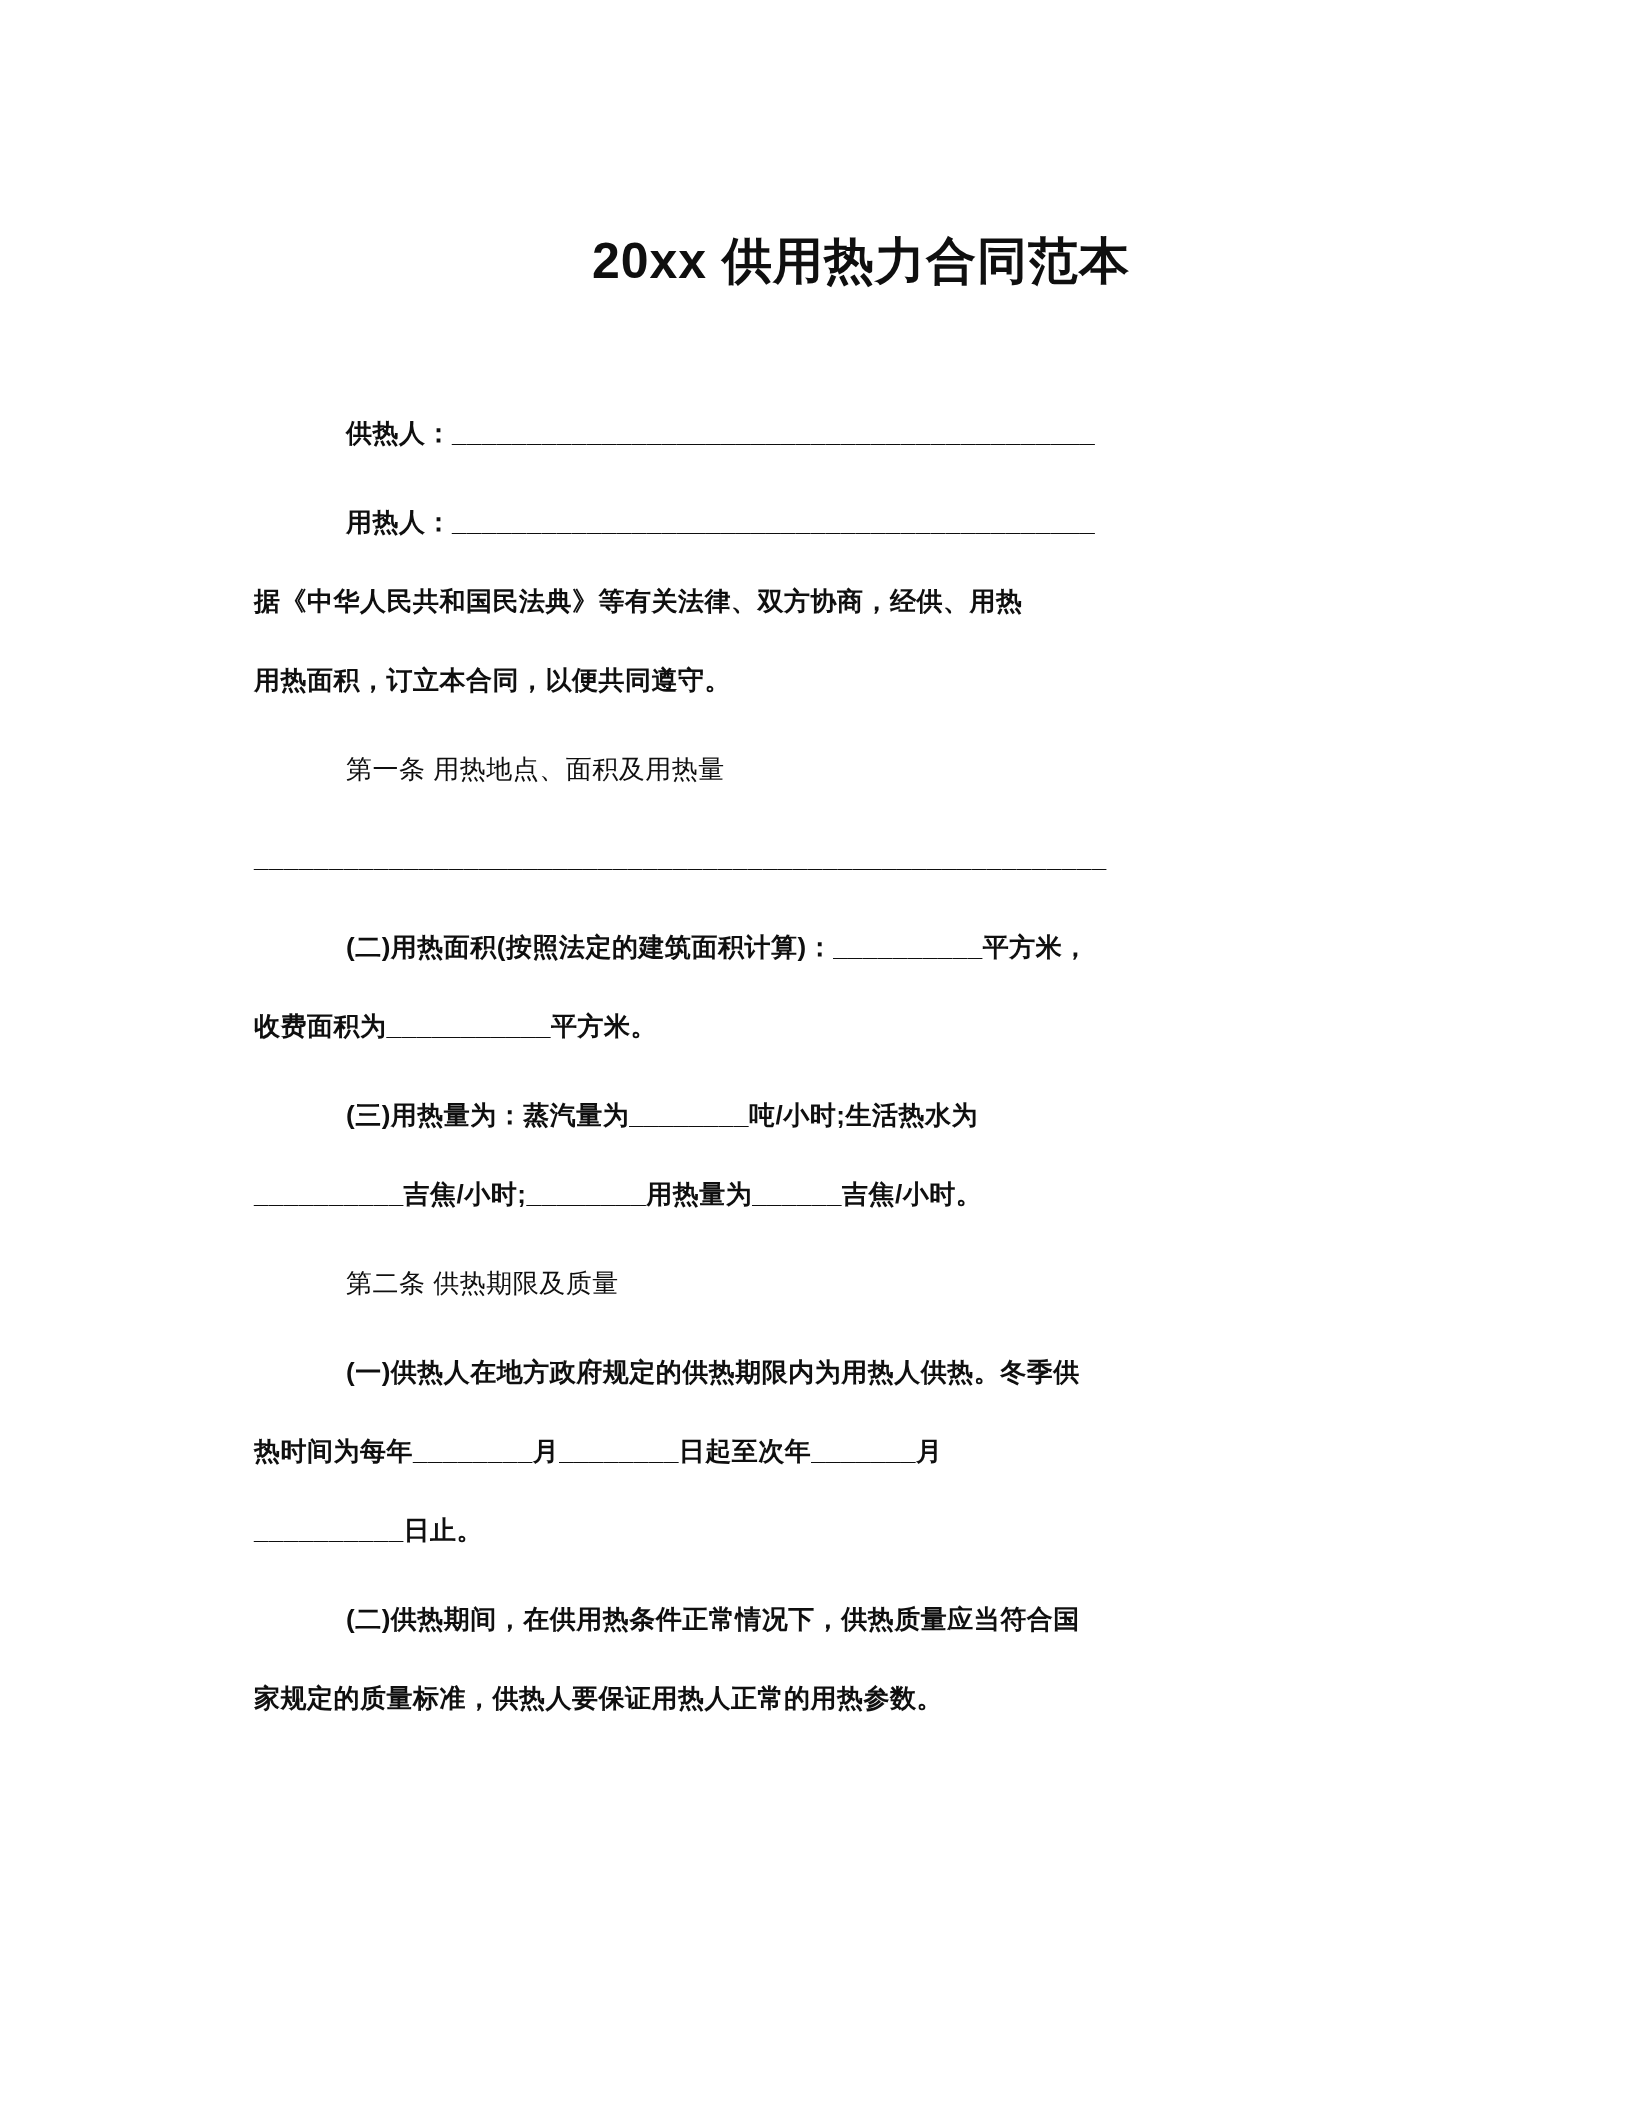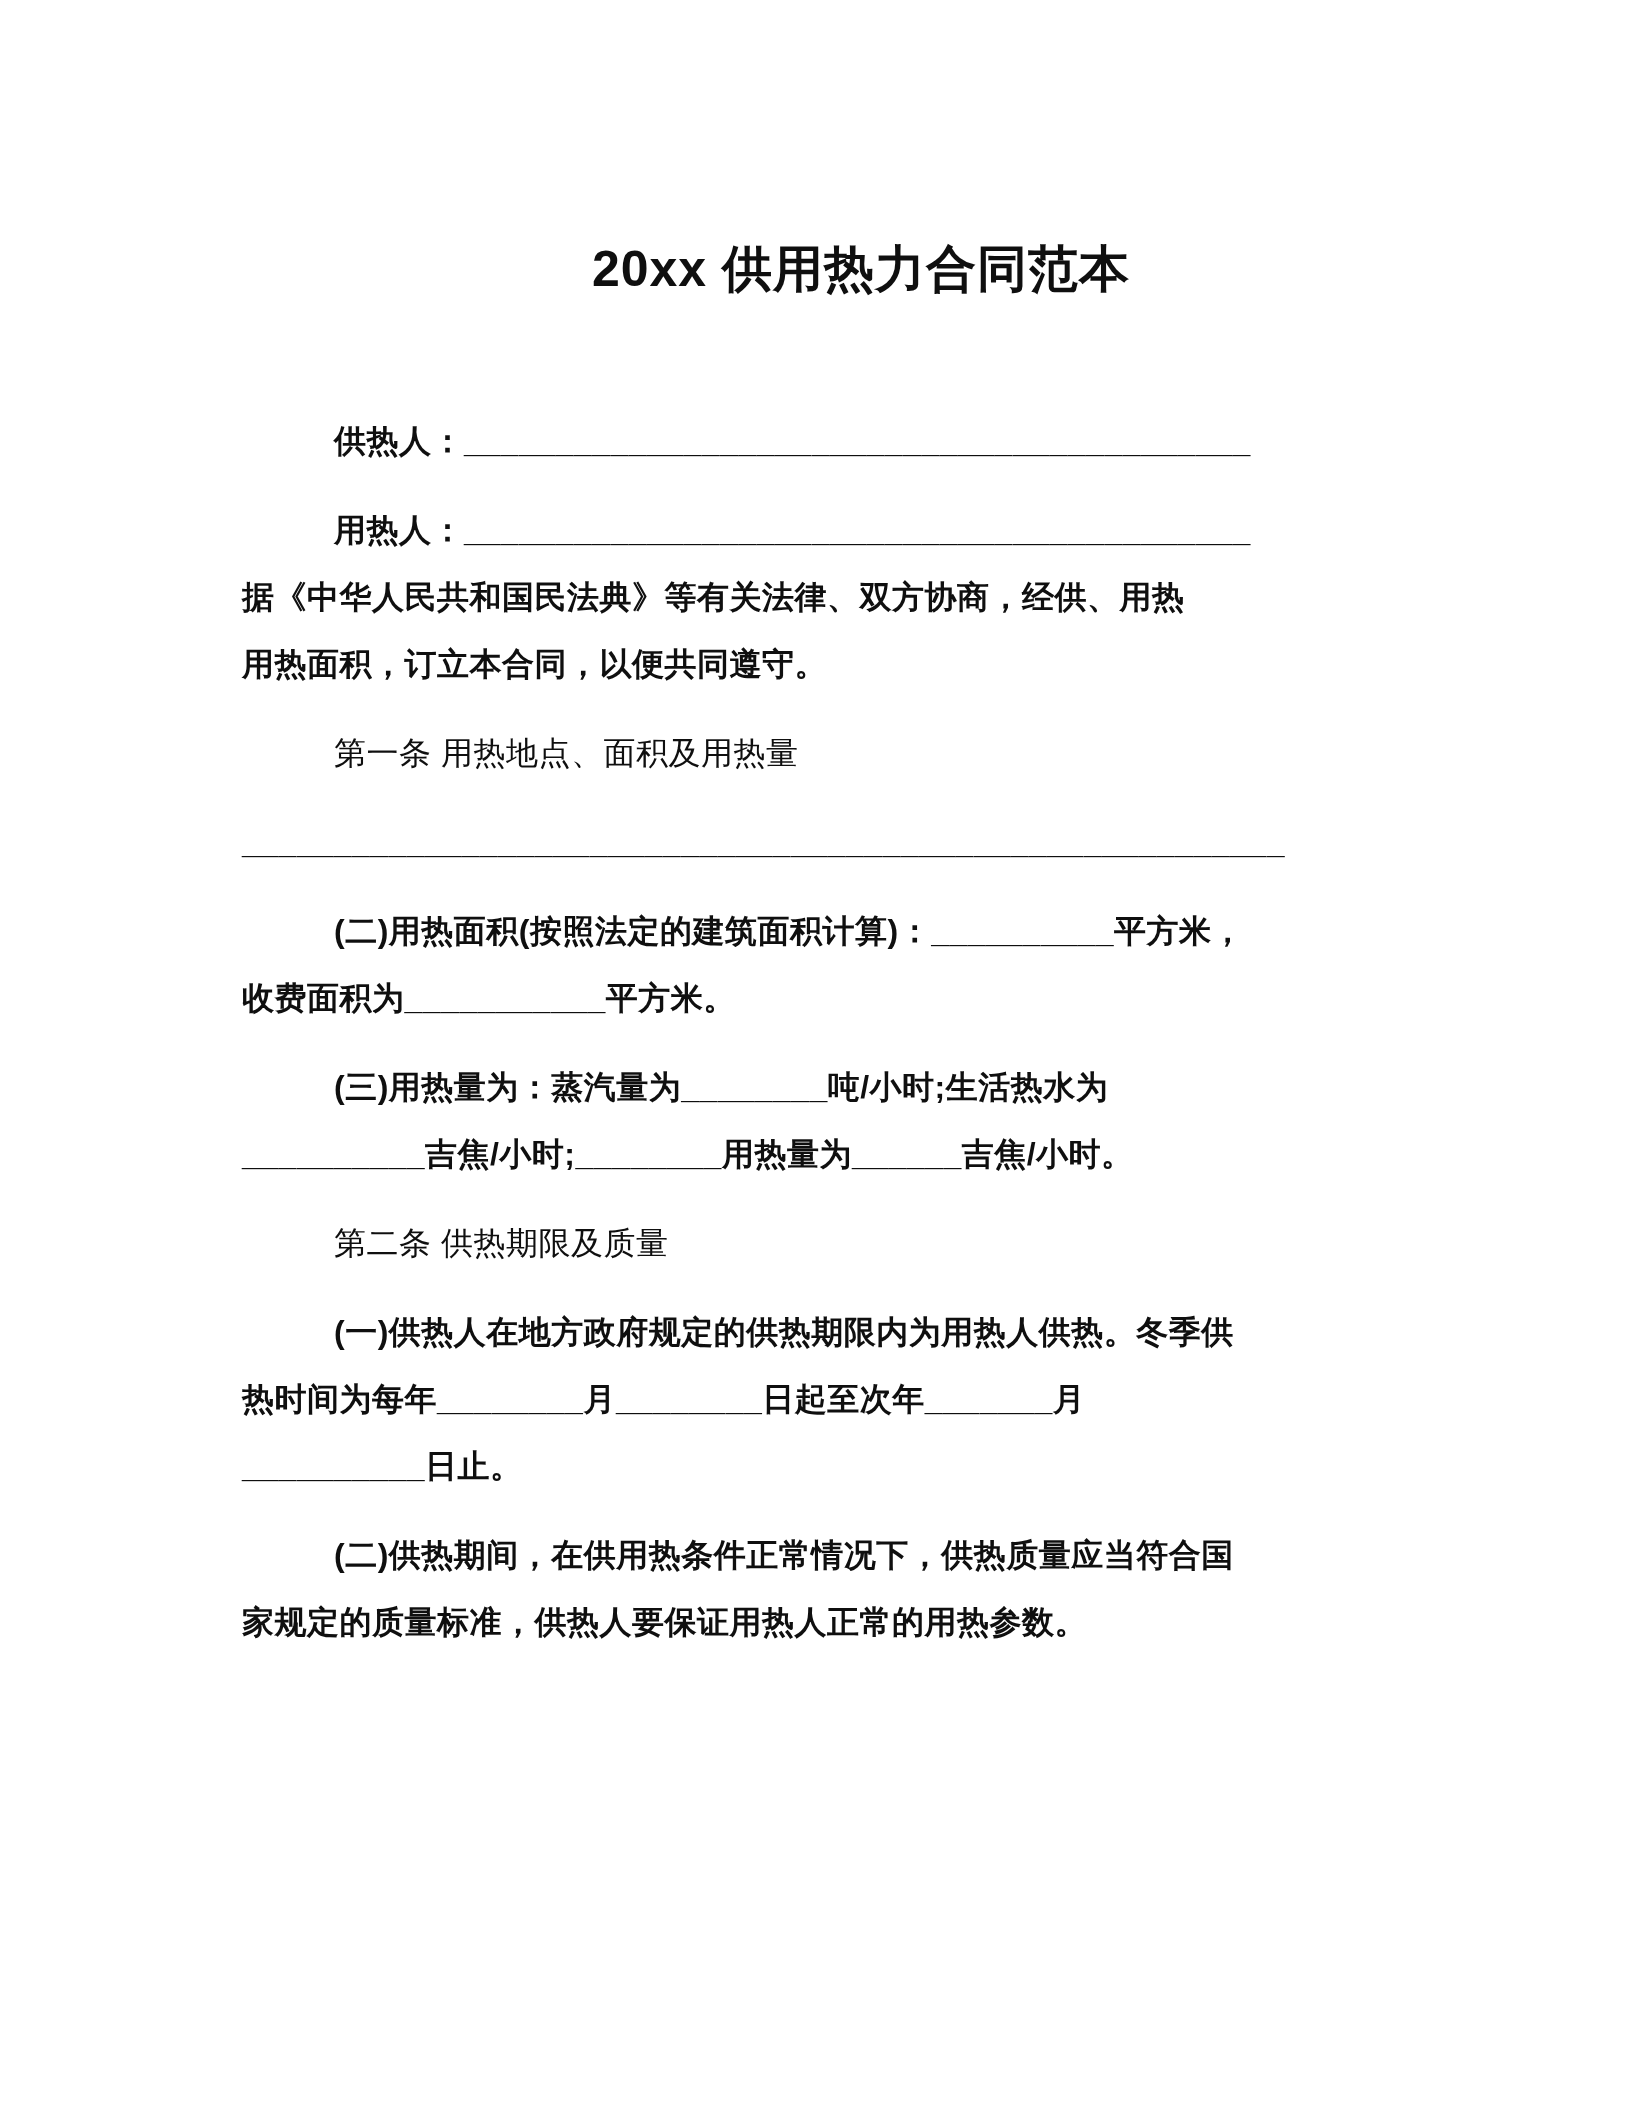--- a/index.html
+++ b/index.html
@@ -13,36 +13,36 @@
     height: 2112px;
     background: #ffffff;
     font-family: "Liberation Sans", "DejaVu Sans", sans-serif;
     color: #0f0f0f;
     font-weight: 700;
     overflow: hidden;
   }
   .content {
     position: absolute;
     left: 242px;
-    top: 236px;
+    top: 228px;
     width: 1148px;
   }
   .title {
     margin: 0 0 106px 0;
     padding-left: 90px;
     font-size: 50px;
     line-height: 66px;
     font-weight: 700;
     text-align: center;
     letter-spacing: 1px;
     white-space: nowrap;
   }
   .ln {
-    margin: 0;
-    font-size: 32px;
+    margin: 12px;
+    font-size: 26px;
     line-height: 67px;
     white-space: nowrap;
     letter-spacing: 0.5px;
   }
   .ps { margin-top: 22px; }
   .ind { text-indent: 92px; }
   .hd { font-weight: 400; }
 </style>
 </head>
 <body>

